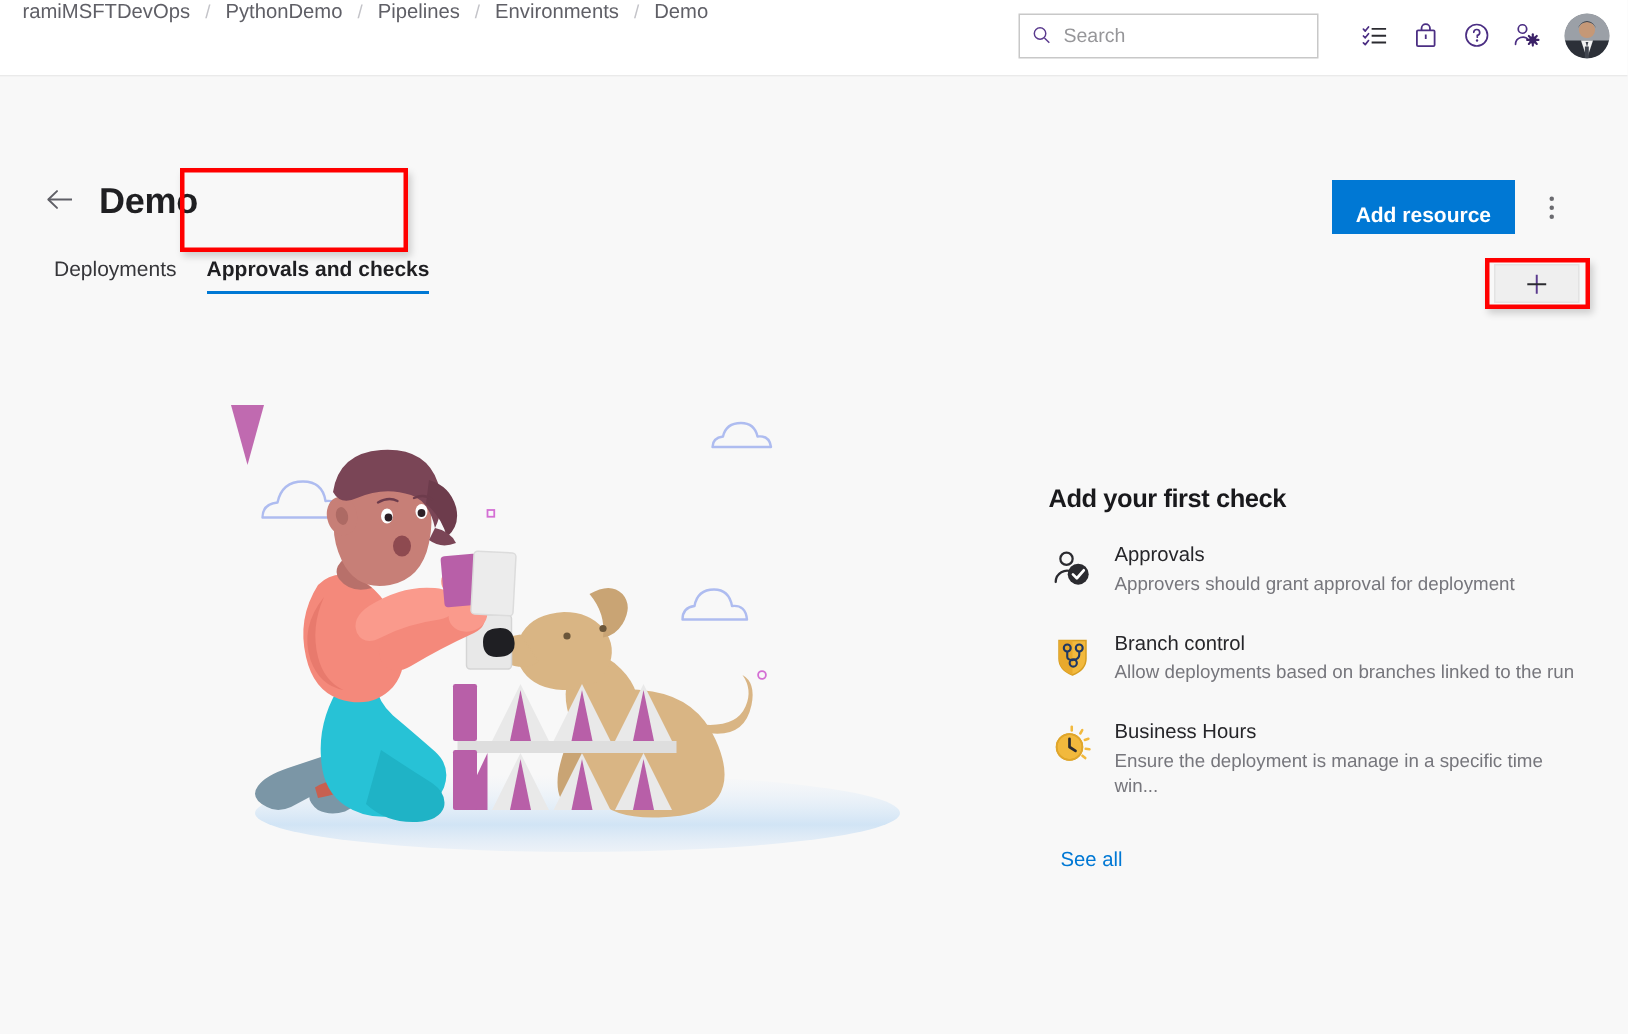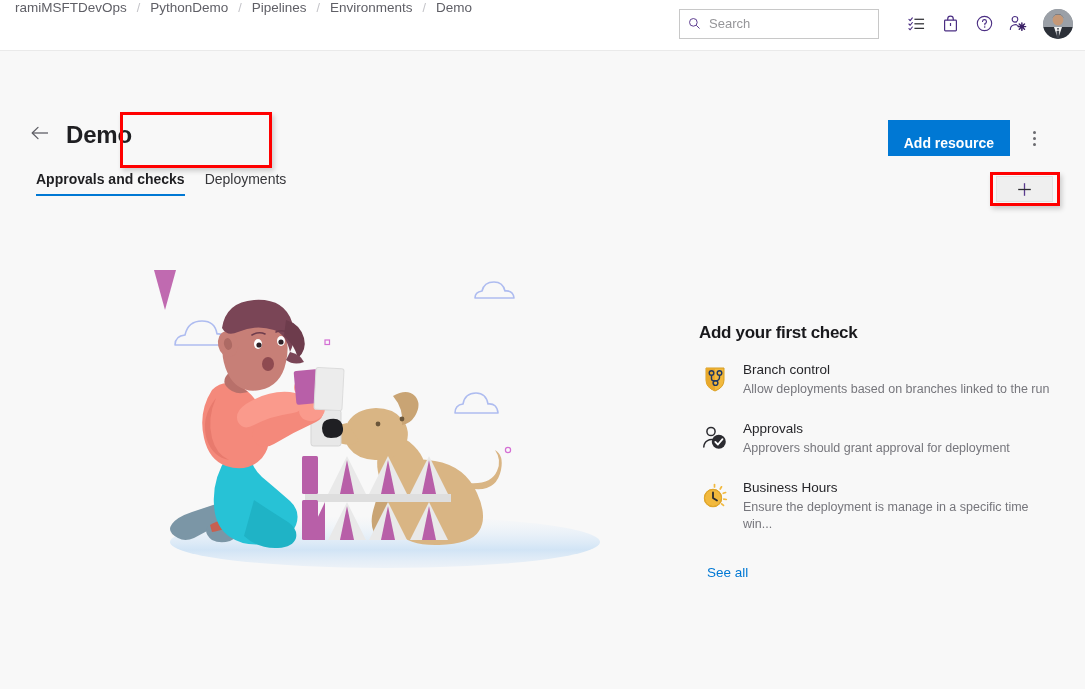--- a/index.html
+++ b/index.html
@@ -282,22 +282,22 @@
   <div class="page-title">Demo</div>
 
   <button class="add-resource-btn">Add resource</button>
   <div class="kebab">
     <span></span>
     <span></span>
     <span></span>
   </div>
 
   <div class="tabs">
+    <div class="tab">Deployments</div>
     <div class="tab active">Approvals and checks</div>
-    <div class="tab">Deployments</div>
   </div>
 </div>
 
 <div class="annot" id="annot-tab"></div>
 <div class="annot" id="annot-plus"></div>
 
 <div class="plus-btn">
   <svg width="15" height="15" viewBox="0 0 15 15">
     <line x1="7.5" y1="1.2" x2="7.5" y2="13.8" stroke="#5a3a8e" stroke-width="1.3"></line>
     <line x1="1.2" y1="7.5" x2="13.8" y2="7.5" stroke="#2b2b30" stroke-width="1.3"></line>
@@ -444,51 +444,51 @@
 
         <ellipse cx="118" cy="94" rx="6" ry="7" fill="#8e4a50"></ellipse>
       </g>
     </svg>
   </div>
 
   <div class="info-panel">
     <div class="info-title">Add your first check</div>
 
     <div class="check-list">
+
+      <div class="check-item">
+        <div class="check-ico">
+          <svg width="28" height="28" viewBox="0 0 28 28">
+            <circle cx="10" cy="7.5" r="4.1" fill="none" stroke="#2b2b30" stroke-width="1.5"></circle>
+            <path d="M2.8 23 a7.6 7.6 0 0 1 11.2 -6.6" fill="none" stroke="#2b2b30" stroke-width="1.5" stroke-linecap="round"></path>
+            <circle cx="17.8" cy="17.8" r="7" fill="#2b2b30"></circle>
+            <path d="M14.3 17.9 L16.9 20.5 L21.5 15.2" fill="none" stroke="#ffffff" stroke-width="1.8" stroke-linecap="round" stroke-linejoin="round"></path>
+          </svg>
+        </div>
+        <div>
+          <div class="check-name">Approvals</div>
+          <div class="check-desc">Approvers should grant approval for deployment</div>
+        </div>
+      </div>
 
       <div class="check-item">
         <div class="check-ico">
           <svg width="26" height="28" viewBox="0 0 26 28">
             <path d="M4 3 H22 V15 q0 7.5 -9 11 q-9 -3.5 -9 -11 Z" fill="#f2b93d" stroke="#d79e22" stroke-width="1"></path>
             <path d="M4 3 H13 V26 q-9 -3.5 -9 -11 Z" fill="#e8a92c"></path>
             <circle cx="9.5" cy="8" r="2.3" fill="none" stroke="#1f3864" stroke-width="1.4"></circle>
             <circle cx="17.5" cy="8" r="2.3" fill="none" stroke="#1f3864" stroke-width="1.4"></circle>
             <circle cx="13.5" cy="18" r="2.4" fill="none" stroke="#1f3864" stroke-width="1.4"></circle>
             <path d="M9.5 10.3 V14 q0 2 4 2.1" fill="none" stroke="#1f3864" stroke-width="1.4"></path>
             <path d="M17.5 10.3 V12.5 q0 3 -4 3.5" fill="none" stroke="#1f3864" stroke-width="1.4"></path>
           </svg>
         </div>
         <div>
           <div class="check-name">Branch control</div>
           <div class="check-desc">Allow deployments based on branches linked to the run</div>
-        </div>
-      </div>
-
-      <div class="check-item">
-        <div class="check-ico">
-          <svg width="28" height="28" viewBox="0 0 28 28">
-            <circle cx="10" cy="7.5" r="4.1" fill="none" stroke="#2b2b30" stroke-width="1.5"></circle>
-            <path d="M2.8 23 a7.6 7.6 0 0 1 11.2 -6.6" fill="none" stroke="#2b2b30" stroke-width="1.5" stroke-linecap="round"></path>
-            <circle cx="17.8" cy="17.8" r="7" fill="#2b2b30"></circle>
-            <path d="M14.3 17.9 L16.9 20.5 L21.5 15.2" fill="none" stroke="#ffffff" stroke-width="1.8" stroke-linecap="round" stroke-linejoin="round"></path>
-          </svg>
-        </div>
-        <div>
-          <div class="check-name">Approvals</div>
-          <div class="check-desc">Approvers should grant approval for deployment</div>
         </div>
       </div>
 
       <div class="check-item">
         <div class="check-ico">
           <svg width="28" height="28" viewBox="0 0 28 28">
             <g stroke="#f2b93d" stroke-width="1.7" stroke-linecap="round">
               <line x1="13.5" y1="1.5" x2="13.5" y2="4"></line>
               <line x1="20.5" y1="3.8" x2="19.2" y2="6"></line>
               <line x1="24.6" y1="9.5" x2="22.2" y2="10.3"></line>

